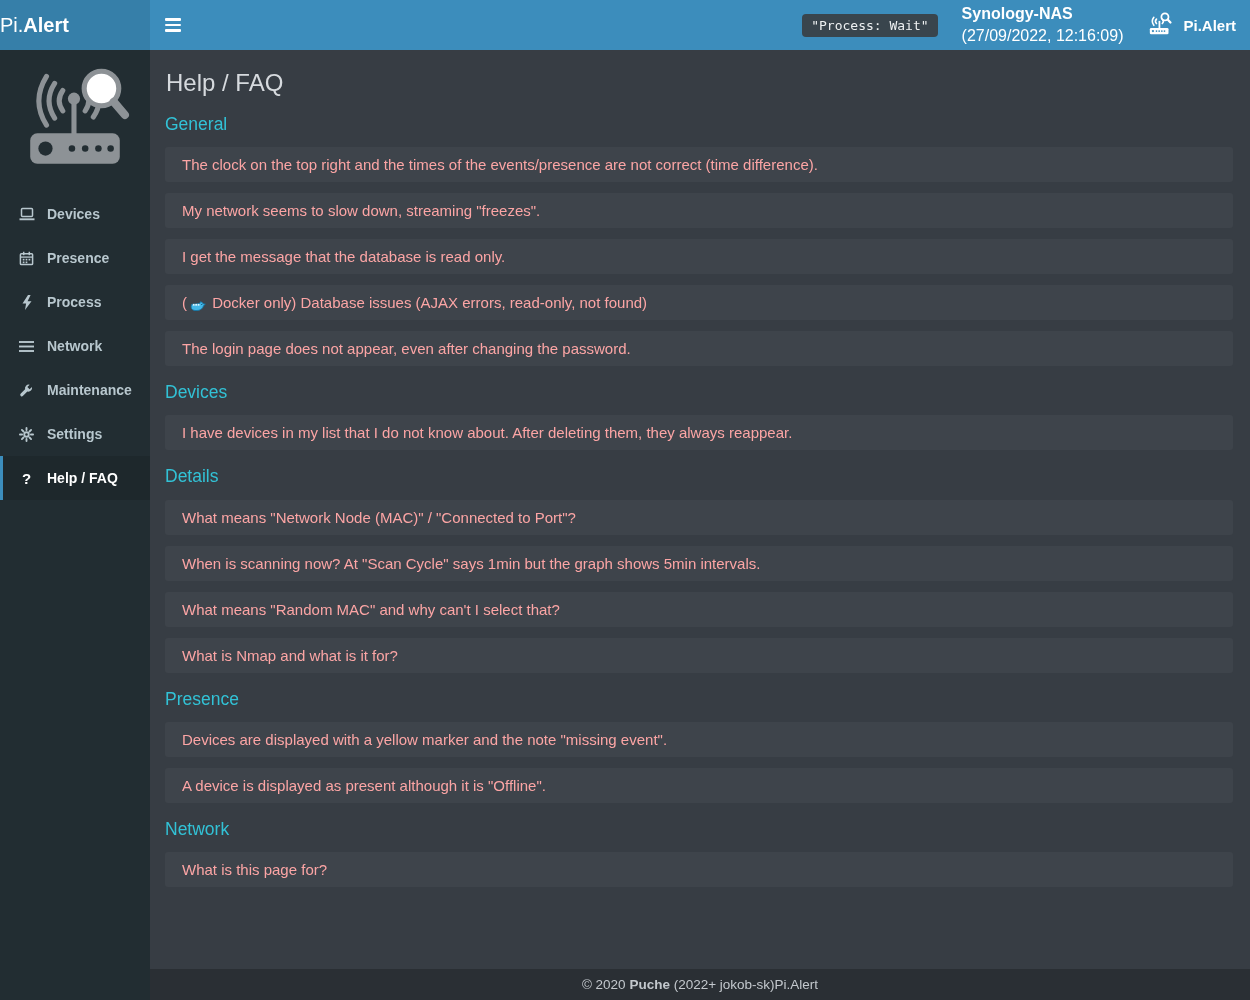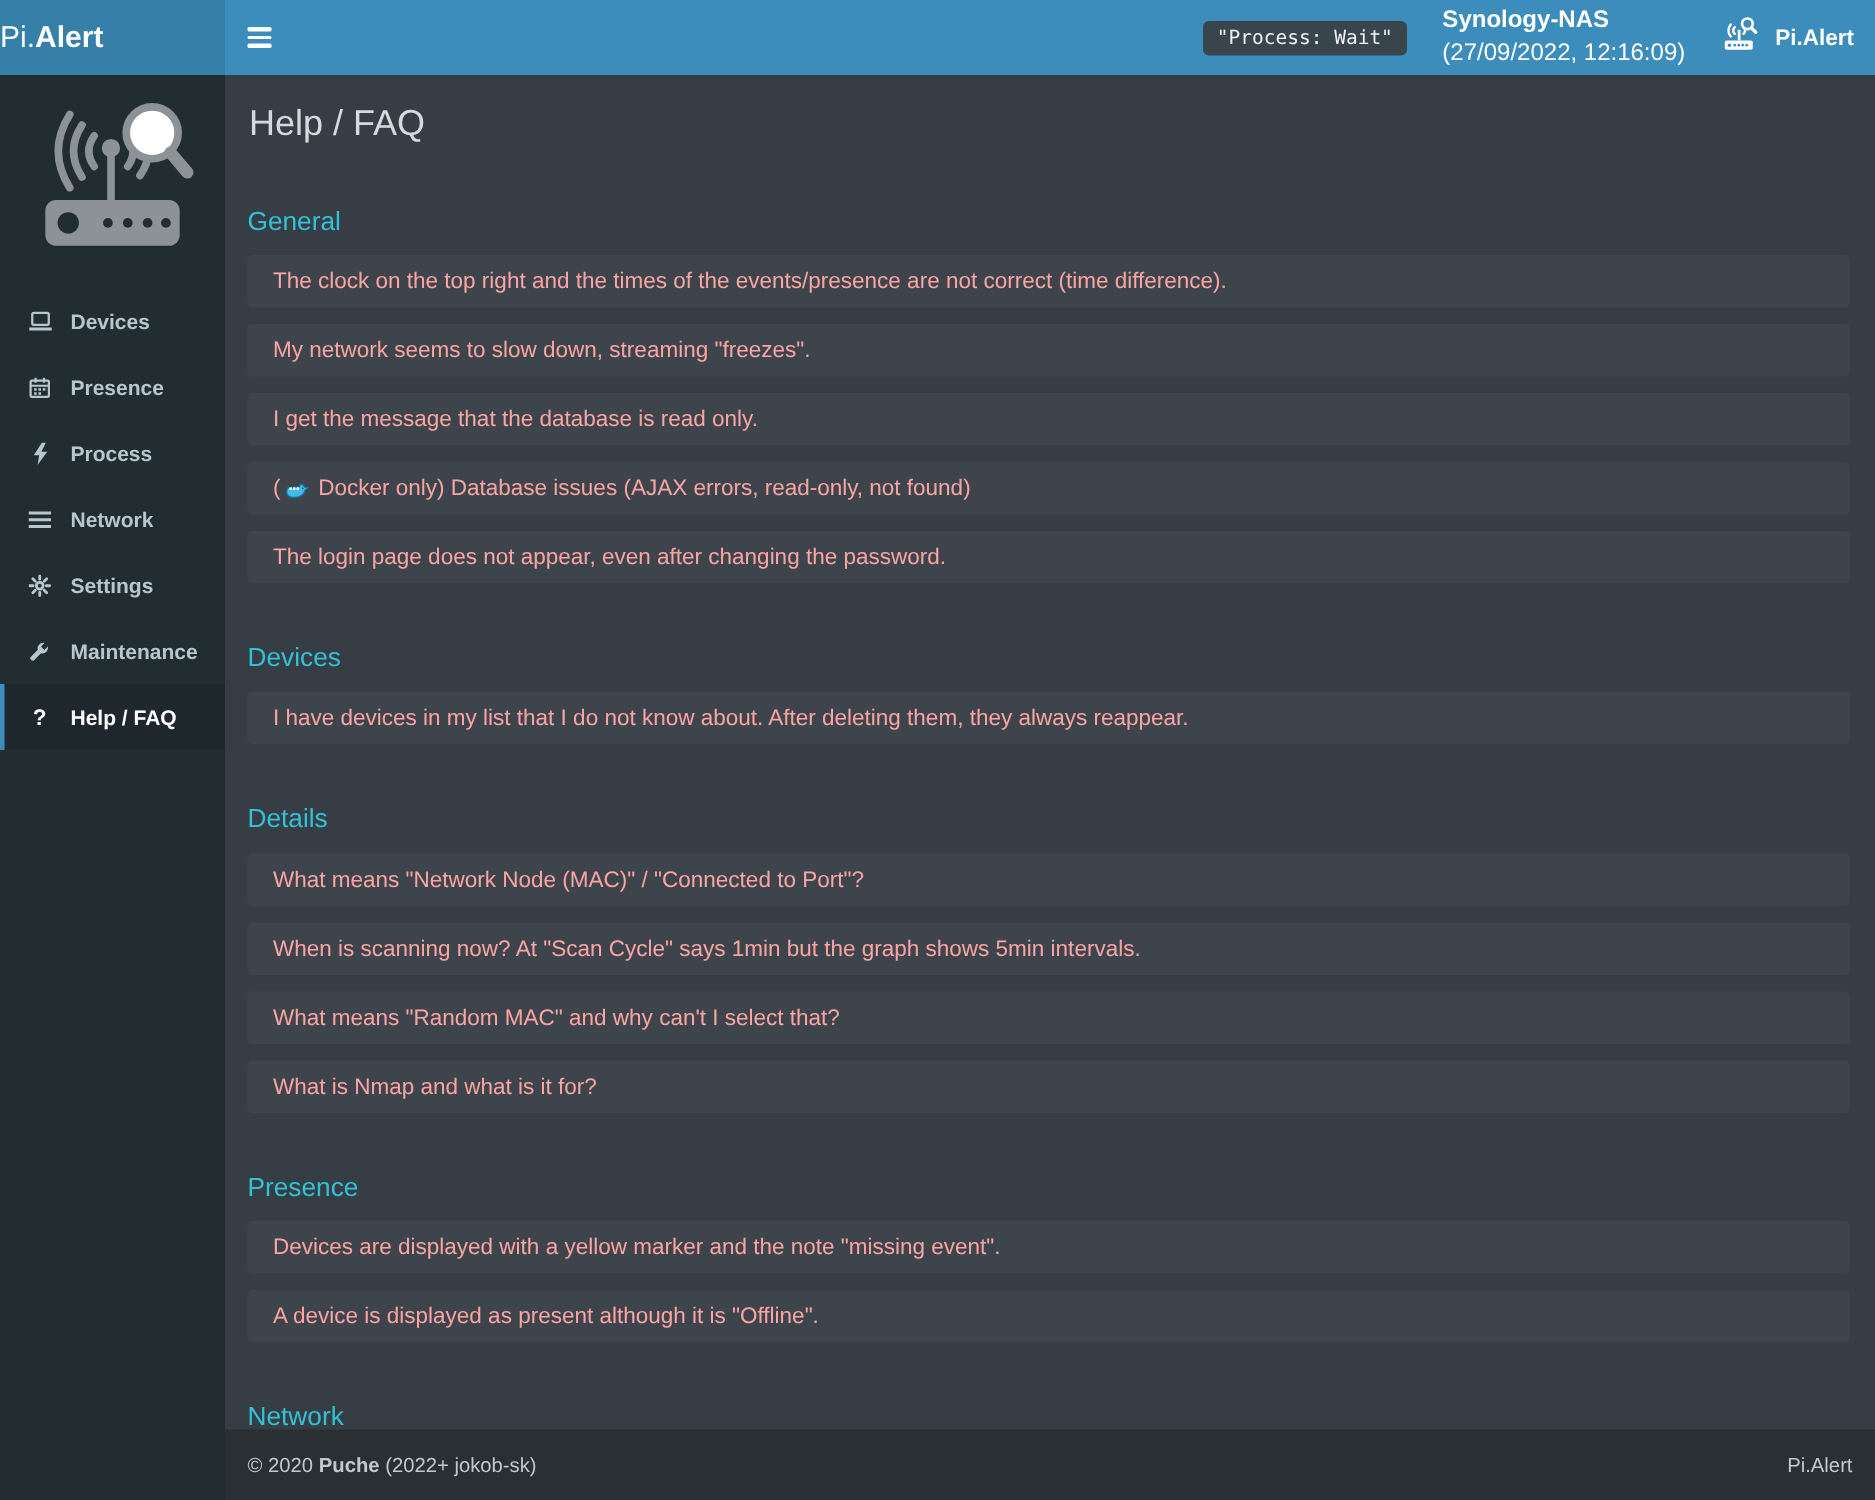--- a/index.html
+++ b/index.html
@@ -31,27 +31,27 @@
   .sb-menu{display:block;margin-top:16px}
   .sb-item{height:44px;display:flex;align-items:center;color:#b8c7ce;font-size:14px;font-weight:600;
     cursor:pointer;border-left:3px solid transparent;padding-left:15px;gap:12px}
   .sb-item.active{background:var(--sidebar-active-bg);border-left-color:var(--header-blue);color:#fff}
   .sb-icon{width:17px;display:inline-flex;justify-content:center;align-items:center}
   .q-mark{font-weight:700;font-size:15px}
   
   .content{position:absolute;left:150px;top:50px;right:0;bottom:0;display:flex;flex-direction:column}
   .main{flex:1;background:var(--main-bg);padding:6px 17px 0 15px;overflow:hidden}
   h1{font-size:24px;font-weight:400;color:#d6dade;margin:0;padding:13px 0 0 1px;line-height:1.2}
-  .section-title{font-size:17.5px;font-weight:400;color:var(--accent-cyan);margin:40px 0 13px;line-height:1.1}
+  .section-title{font-size:17.5px;font-weight:400;color:var(--accent-cyan);margin:17px 0 13px;line-height:1.1}
   .q-row{height:35px;line-height:35px;background:var(--row-bg);border-radius:3px;margin-bottom:11px;
     padding:0 17px;font-size:15px;color:#fca5a5;cursor:pointer;white-space:nowrap;overflow:hidden}
   .q-icon{display:inline-block;margin:0 2px;vertical-align:middle}
   
-  .footer{height:47px;background:var(--footer-bg);display:flex;align-items:center;
-    justify-content:space-between;padding:0 15px;font-size:13.5px;color:#c3c8cd}
+  .footer{height:31px;background:var(--footer-bg);display:flex;align-items:center;
+    justify-content:center;padding:0 15px;font-size:13.5px;color:#c3c8cd}
   .footer b{font-weight:700}
 </style>
 </head>
 <body>
 
 <div class="header">
   <div class="logo">
       <span>Pi.</span>
       <b>Alert</b>
     </div>
@@ -158,35 +158,35 @@
               <line x1="0" y1="6.5" x2="15" y2="6.5"></line>
               <line x1="0" y1="11" x2="15" y2="11"></line>
             </g>
           </svg>
         </span>
         <span>Network</span>
       </div>
       <div class="sb-item">
         <span class="sb-icon">
           <svg width="15" height="15" viewBox="0 0 16 16">
+            <path d="M13.8 4.2a4 4 0 0 1-4.9 4.9L4.3 13.7a1.7 1.7 0 1 1-2.4-2.4L6.5 6.7a4 4 0 0 1 4.9-4.9L8.9 4.3l2.4 2.4 2.5-2.5z" fill="currentColor"></path>
+          </svg>
+        </span>
+        <span>Maintenance</span>
+      </div>
+      <div class="sb-item">
+        <span class="sb-icon">
+          <svg width="15" height="15" viewBox="0 0 16 16">
             <g stroke="currentColor" stroke-width="2">
               <circle cx="8" cy="8" r="2.4" fill="none"></circle>
               <path d="M8 1v2.3M8 12.7V15M1 8h2.3M12.7 8H15M3.1 3.1l1.7 1.7M11.2 11.2l1.7 1.7M12.9 3.1l-1.7 1.7M4.8 11.2l-1.7 1.7" stroke-linecap="round"></path>
             </g>
           </svg>
         </span>
         <span>Settings</span>
-      </div>
-      <div class="sb-item">
-        <span class="sb-icon">
-          <svg width="15" height="15" viewBox="0 0 16 16">
-            <path d="M13.8 4.2a4 4 0 0 1-4.9 4.9L4.3 13.7a1.7 1.7 0 1 1-2.4-2.4L6.5 6.7a4 4 0 0 1 4.9-4.9L8.9 4.3l2.4 2.4 2.5-2.5z" fill="currentColor"></path>
-          </svg>
-        </span>
-        <span>Maintenance</span>
       </div>
       <div class="sb-item active">
         <span class="sb-icon">
           <span class="q-mark">?</span>
         </span>
         <span>Help / FAQ</span>
       </div>
     </nav>
 </div>
 

